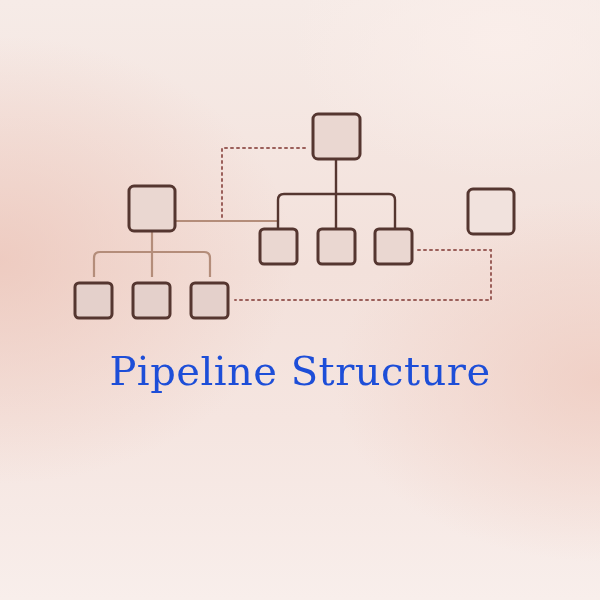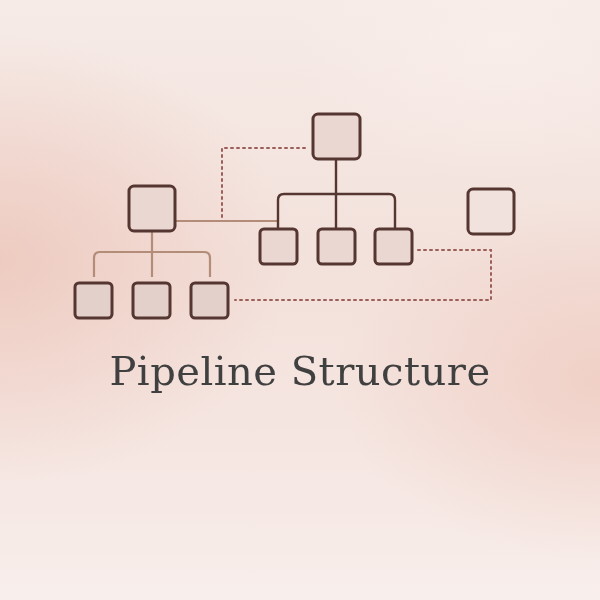--- a/index.html
+++ b/index.html
@@ -9,21 +9,21 @@
       radial-gradient(ellipse 420px 320px at 0px 260px, rgba(236,196,184,0.75), rgba(236,196,184,0) 70%),
       radial-gradient(ellipse 380px 260px at 600px 380px, rgba(238,200,188,0.7), rgba(238,200,188,0) 70%),
       radial-gradient(ellipse 300px 200px at 500px 40px, rgba(250,238,234,0.9), rgba(250,238,234,0) 70%),
       linear-gradient(180deg, #f6ebe7 0%, #f3e1db 45%, #f5e5e0 70%, #f8eeeb 100%);
     font-family: "Liberation Serif", "DejaVu Serif", serif;
   }
   .diagram { position: absolute; left: 0; top: 0; width: 600px; height: 600px; }
   .title {
     position: absolute; left: 0; top: 348px; width: 600px; text-align: center;
     font-family: "DejaVu Serif", "Liberation Serif", serif;
-    font-size: 40px; color: #404040; letter-spacing: 0.5px;
+    font-size: 40px; color: #1d4ed8; letter-spacing: 0.5px;
   }
 </style>
 </head>
 <body>
 
 <svg class="diagram" viewBox="0 0 600 600" xmlns="http://www.w3.org/2000/svg">
 
   <g fill="none" stroke="#9b5f5a" stroke-width="2" stroke-dasharray="2 4" stroke-linecap="round">
     <path d="M305 148 H222 V220"></path>
     <path d="M418 250 H491 V300 H235"></path>

